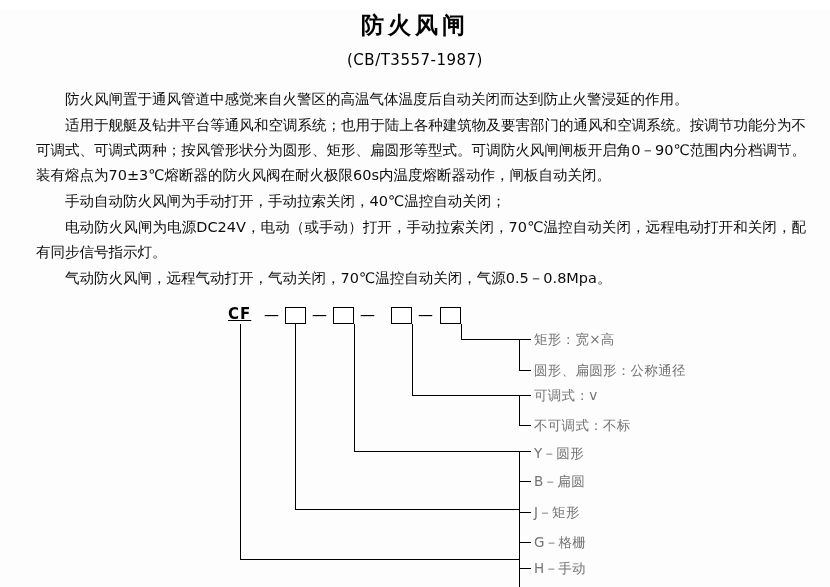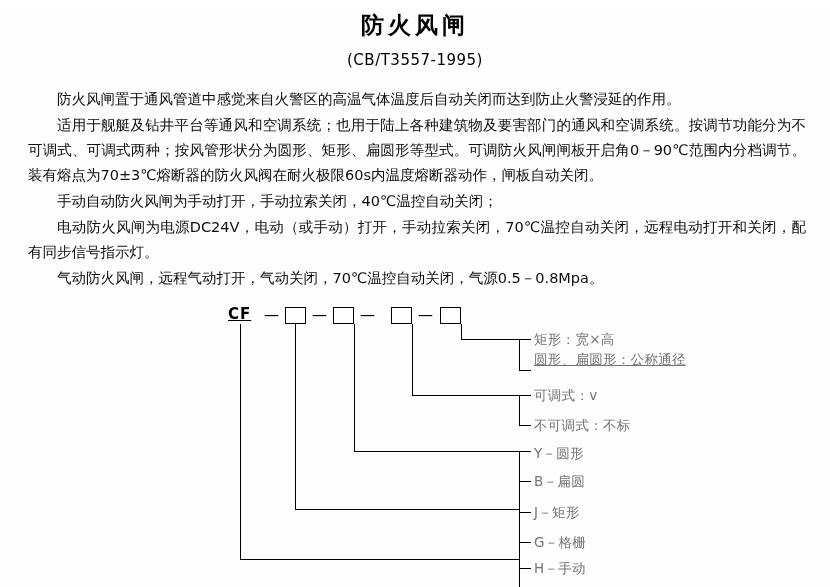--- a/index.html
+++ b/index.html
@@ -39,21 +39,21 @@
   }
   .body-text {
     margin: 18px 24px 0 24px;
     font-size: 14.5px;
     line-height: 1.72;
     text-align: justify;
     color: #0d0d0d;
   }
   .para {
     text-indent: 2em;
-    margin: 0 0 1px 4px;
+    margin: 0 0 1px 12px;
   }
   
   .diagram {
     position: relative;
     margin-top: 14px;
     height: 260px;
     width: 830px;
   }
   .code-label {
     position: absolute;
@@ -93,21 +93,21 @@
     white-space: nowrap;
     letter-spacing: 0.3px;
   }
 </style>
 </head>
 <body>
 
 <div class="page">
 
   <div class="title">防火风闸</div>
-  <div class="subtitle">(CB/T3557-1995)</div>
+  <div class="subtitle">(CB/T3557-1987)</div>
 
   <div class="body-text">
     <p class="para">防火风闸置于通风管道中感觉来自火警区的高温气体温度后自动关闭而达到防止火警浸延的作用。</p>
     <p class="para">适用于舰艇及钻井平台等通风和空调系统；也用于陆上各种建筑物及要害部门的通风和空调系统。按调节功能分为不可调式、可调式两种；按风管形状分为圆形、矩形、扁圆形等型式。可调防火风闸闸板开启角0－90℃范围内分档调节。装有熔点为70±3℃熔断器的防火风阀在耐火极限60s内温度熔断器动作，闸板自动关闭。</p>
     <p class="para">手动自动防火风闸为手动打开，手动拉索关闭，40℃温控自动关闭；</p>
     <p class="para">电动防火风闸为电源DC24V，电动（或手动）打开，手动拉索关闭，70℃温控自动关闭，远程电动打开和关闭，配有同步信号指示灯。</p>
     <p class="para">气动防火风闸，远程气动打开，气动关闭，70℃温控自动关闭，气源0.5－0.8Mpa。</p>
   </div>
 
   <div class="diagram">
@@ -122,21 +122,21 @@
     <div class="dash" style="left:418px; top:1px;">—</div>
     <div class="box" style="left:440px; top:2px;"></div>
 
     <div class="vline" style="left:461px; top:19px; height:16px;"></div>
     <div class="hline" style="left:461px; top:34px; width:59px;"></div>
     <div class="vline" style="left:519px; top:34px; height:32px;"></div>
     <div class="hline" style="left:519px; top:34px; width:12px;"></div>
     <div class="hline" style="left:519px; top:65px; width:12px;"></div>
 
     <div class="leaf" style="left:534px; top:26px;">矩形：宽×高</div>
-    <div class="leaf" style="left:534px; top:46px;text-decoration:underline;">圆形、扁圆形：公称通径</div>
+    <div class="leaf" style="left:534px; top:57px;">圆形、扁圆形：公称通径</div>
 
     <div class="vline" style="left:412px; top:19px; height:72px;"></div>
     <div class="hline" style="left:412px; top:90px; width:107px;"></div>
     <div class="vline" style="left:519px; top:90px; height:31px;"></div>
     <div class="hline" style="left:519px; top:90px; width:12px;"></div>
     <div class="hline" style="left:519px; top:120px; width:12px;"></div>
 
     <div class="leaf" style="left:534px; top:82px;">可调式：v</div>
     <div class="leaf" style="left:534px; top:112px;">不可调式：不标</div>
 

